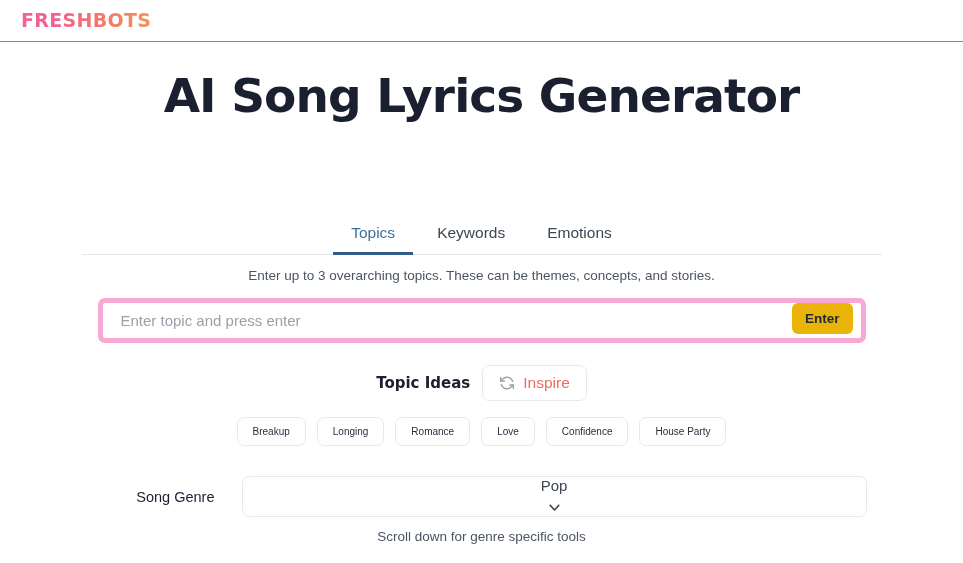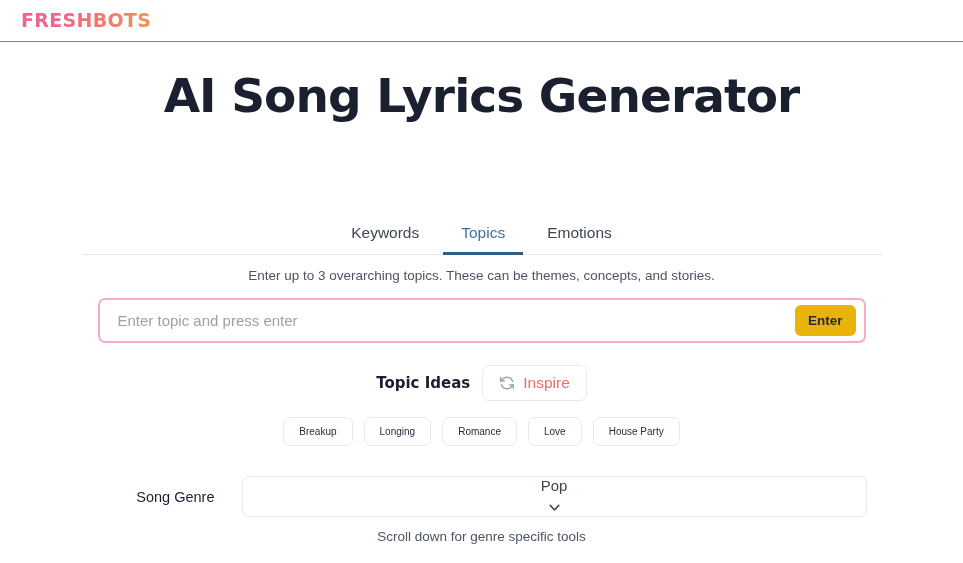--- a/index.html
+++ b/index.html
@@ -93,24 +93,24 @@
     font-size: 13.5px;
     color: #4b5563;
     margin-top: 13px;
   }
 
   
   .topic-input-row {
     width: 768px;
     margin: 15px auto 0;
     height: 45px;
-    border: 2px solid #f9a8d4;
-    border-radius: 7px;
-    display: flex;
-    align-items: center;
+    border: 5px solid #f9a8d4;
+    border-radius: 7px;
+    display: flex;
+    align-items: flex-start;
     padding: 0 8px 0 0;
     background: #fff;
   }
   .topic-input {
     flex: 1;
     border: none;
     outline: none;
     font-size: 15px;
     font-family: "Liberation Sans", sans-serif;
     color: #1f2937;
@@ -227,22 +227,22 @@
 </head>
 <body>
 
 <header class="site-header">
   <span class="brand-logo">FRESHBOTS</span>
 </header>
 
 <h1 class="page-title">AI Song Lyrics Generator</h1>
 
 <nav class="tabs-wrap">
+  <button class="tab active">Topics</button>
   <button class="tab">Keywords</button>
-  <button class="tab active">Topics</button>
   <button class="tab">Emotions</button>
 </nav>
 
 <p class="helper-text">Enter up to 3 overarching topics. These can be themes, concepts, and stories.</p>
 
 <div class="topic-input-row">
   <input class="topic-input" type="text" placeholder="Enter topic and press enter" style="">
   <button class="enter-btn">Enter</button>
 </div>
 
@@ -259,20 +259,21 @@
     </span>
     <span class="label">Inspire</span>
   </button>
 </div>
 
 <div class="chips-row">
   <button class="chip">Breakup</button>
   <button class="chip">Longing</button>
   <button class="chip">Romance</button>
   <button class="chip">Love</button>
+  <button class="chip">Confidence</button>
   <button class="chip">House Party</button>
 </div>
 
 <div class="genre-row">
   <span class="genre-label">Song Genre</span>
   <div class="genre-select">
     <span class="genre-value">Pop</span>
     <span>
       <svg class="chevron" width="17" height="17" viewBox="0 0 24 24" fill="none" stroke="#3d4653" stroke-width="2.2" stroke-linecap="round" stroke-linejoin="round">
         <polyline points="6 9 12 15.5 18 9"></polyline>

